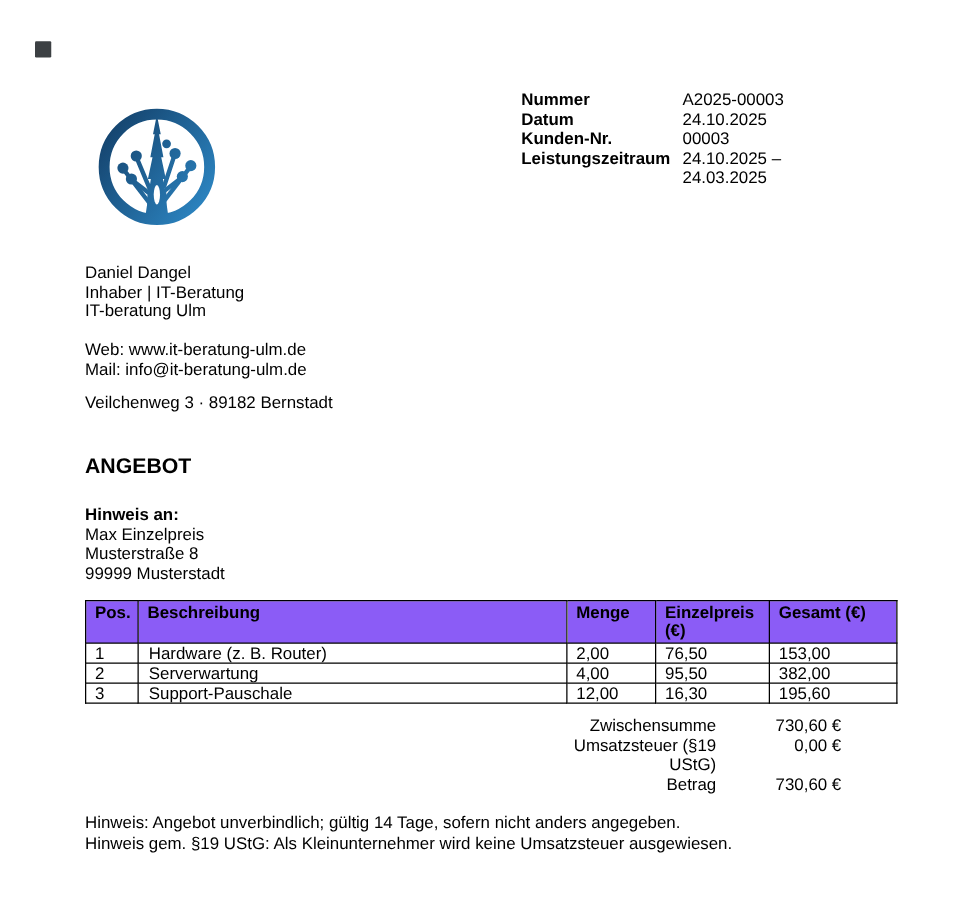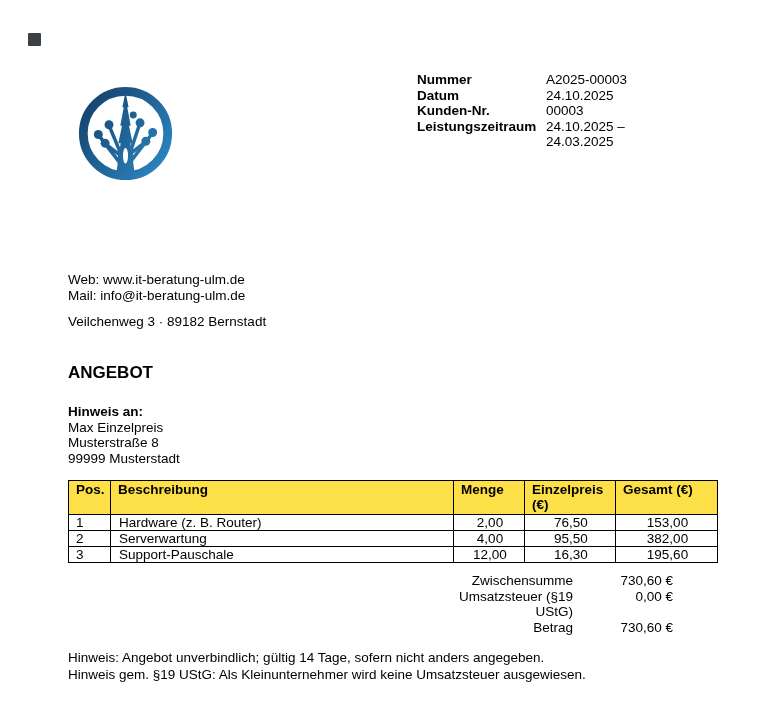--- a/index.html
+++ b/index.html
@@ -22,25 +22,25 @@
   
   .recipient{position:absolute;left:68px;top:404px;}
   .bold{font-weight:bold;}
   
   table.items{
     position:absolute;left:68px;top:480px;width:650px;
     border-collapse:collapse;table-layout:fixed;font-size:13.5px;
   }
   table.items th,table.items td{border:1.5px solid #000;overflow:hidden;}
   table.items th{
-    background:#fde047;text-align:left;vertical-align:top;font-weight:bold;
+    background:#8b5cf6;text-align:left;vertical-align:top;font-weight:bold;
     padding:2px 5px 2px 7px;line-height:14.5px;height:29px;
   }
   table.items td{padding:0.5px 5px 0.5px 7px;line-height:14px;height:14px;}
-  table.items td.num{text-align:center;}
+  table.items td.num{text-align:left;}
   table.items td.desc{padding-left:8px;}
   
   table.totals{
     position:absolute;left:449px;top:573px;width:224px;
     border-collapse:collapse;table-layout:fixed;font-size:13.5px;
   }
   table.totals td{padding:0;text-align:right;vertical-align:top;line-height:15.5px;}
   table.totals tr.grand td{font-weight:normal;}
   
   .notes{position:absolute;left:68px;top:650px;line-height:16.5px;}
@@ -87,20 +87,25 @@
     <div class="lbl">Nummer</div>
     <div class="val">A2025-00003</div>
     <div class="lbl">Datum</div>
     <div class="val">24.10.2025</div>
     <div class="lbl">Kunden-Nr.</div>
     <div class="val">00003</div>
     <div class="lbl">Leistungszeitraum</div>
     <div class="val">24.10.2025 – 24.03.2025</div>
   </div>
 
+  <div class="sender-main">
+    <div>Daniel Dangel</div>
+    <div>Inhaber | IT-Beratung</div>
+    <div>IT-beratung Ulm</div>
+  </div>
   <div class="sender-contact">
     <div>Web: www.it-beratung-ulm.de</div>
     <div>Mail: info@it-beratung-ulm.de</div>
   </div>
   <div class="sender-address">
     <div>Veilchenweg 3 · 89182 Bernstadt</div>
   </div>
 
   <h1 class="doc-title">ANGEBOT</h1>
 

